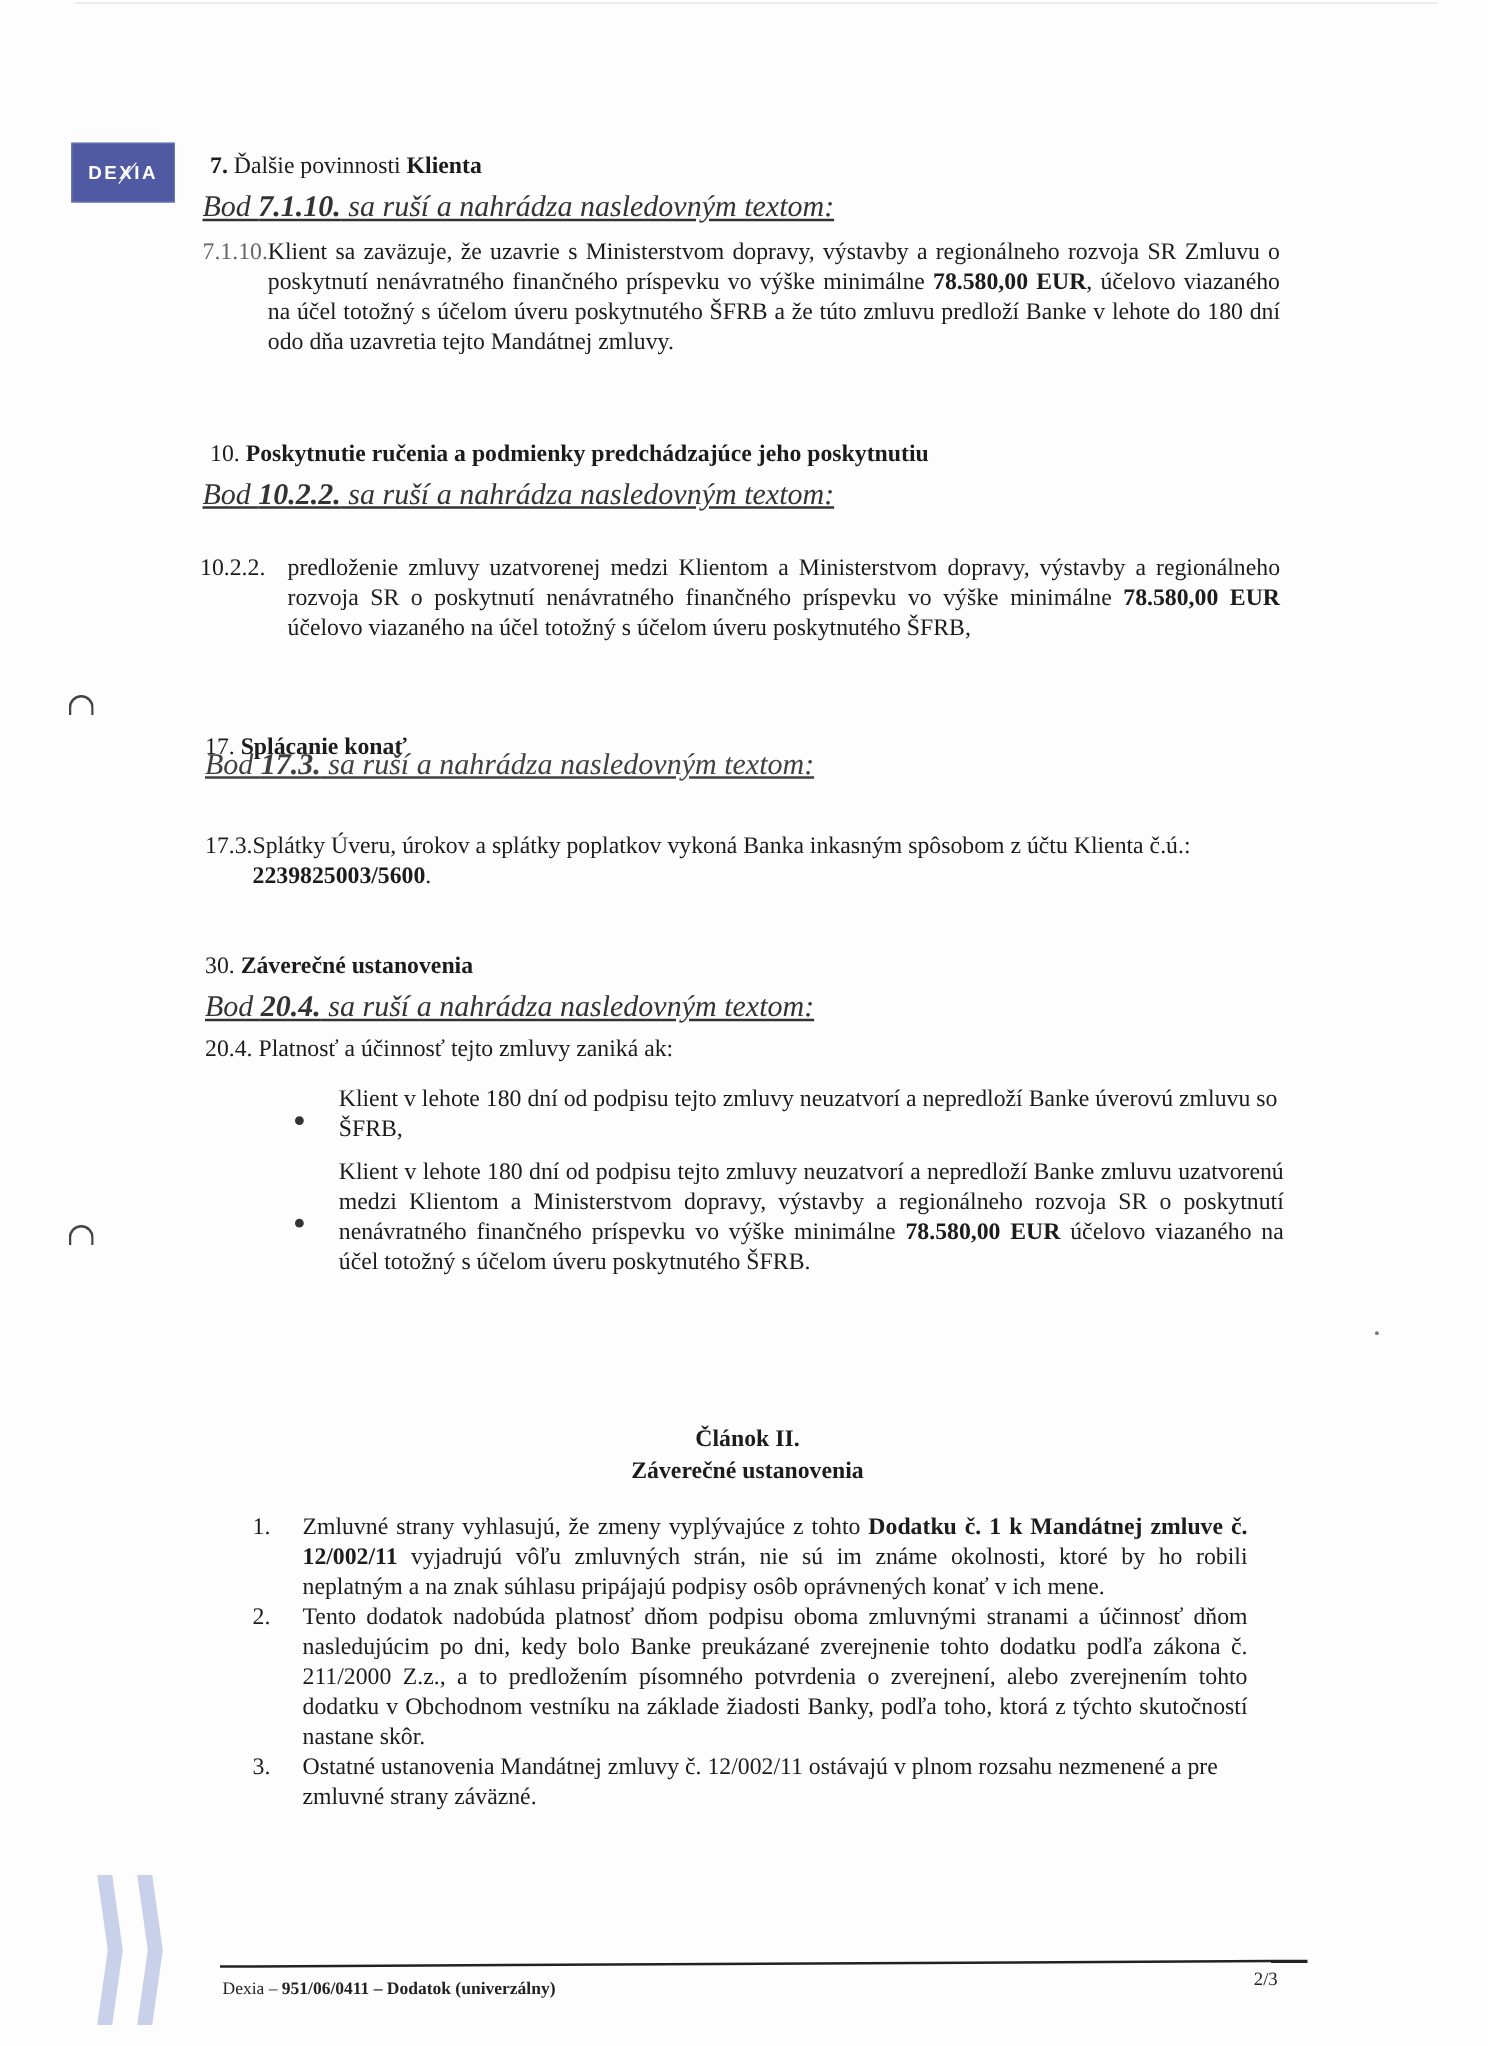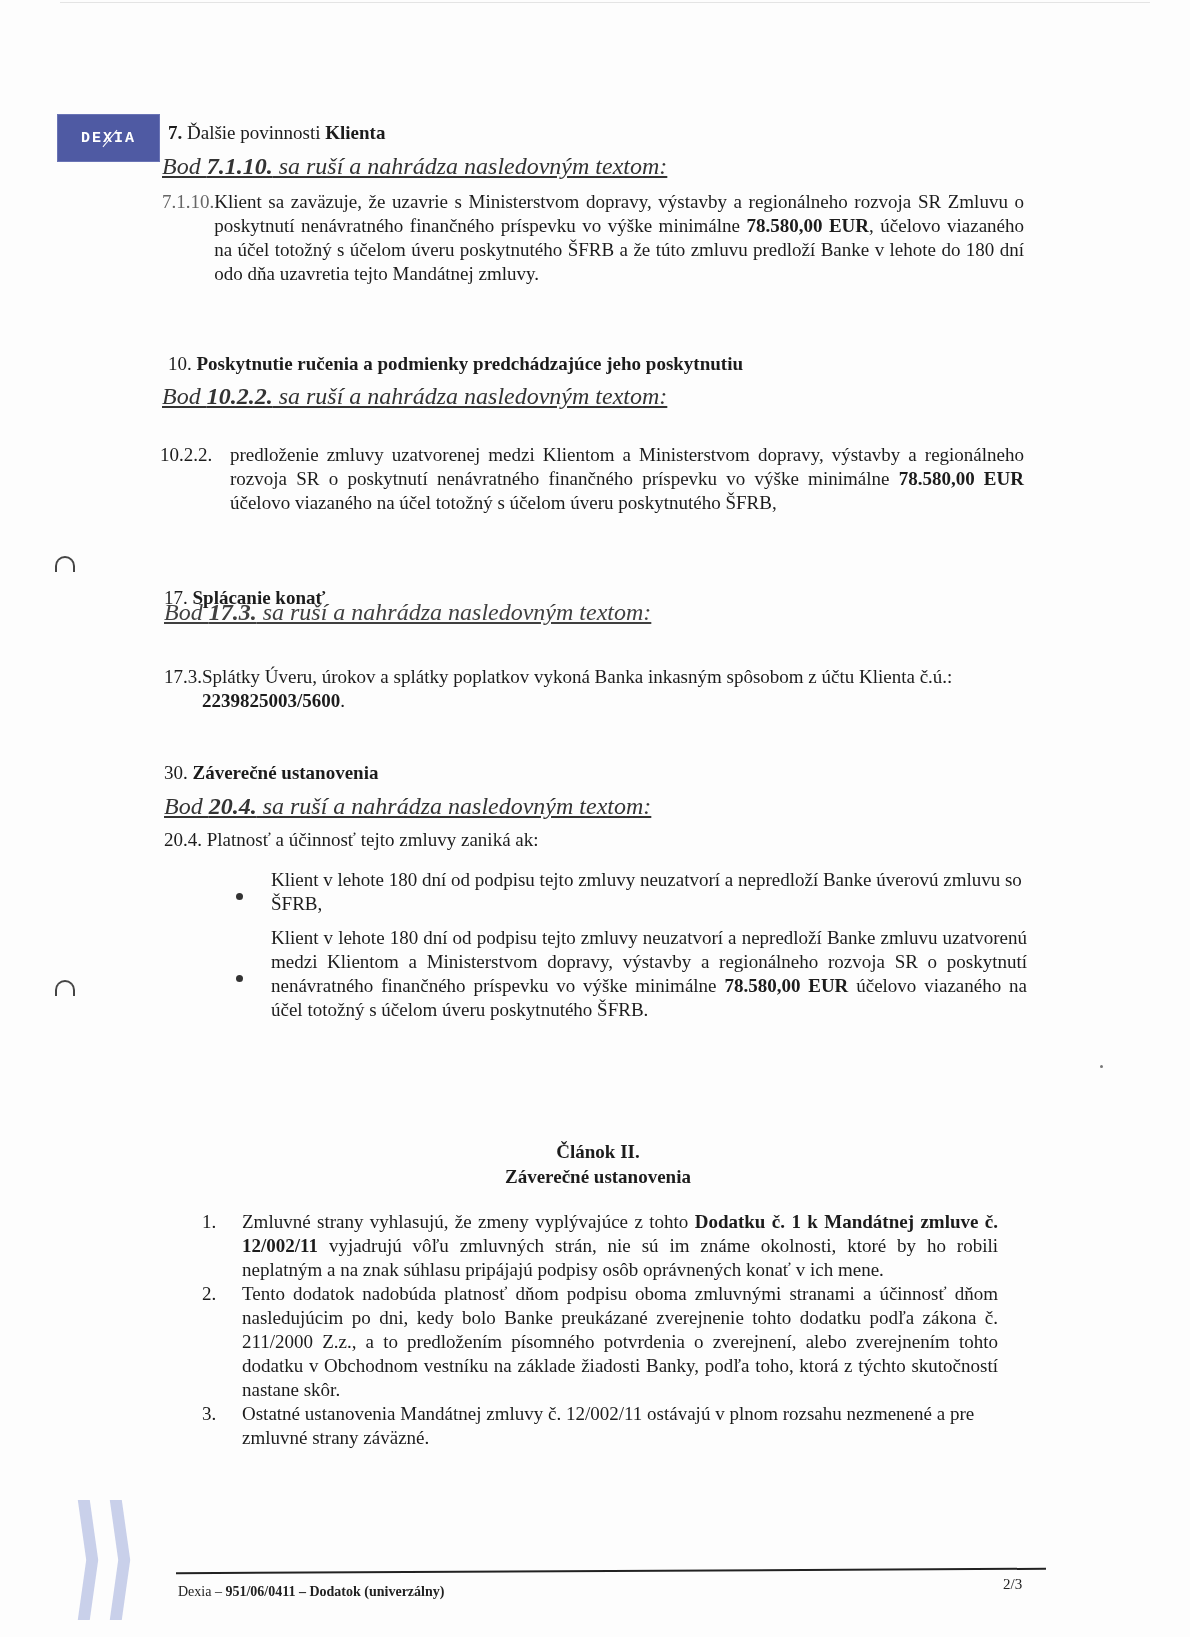--- a/index.html
+++ b/index.html
@@ -4,23 +4,23 @@
 <style>
   html, body { margin: 0; padding: 0; }
   body {
     width: 1190px; height: 1637px; position: relative; overflow: hidden;
     background: #fdfdfd;
     font-family: "Liberation Serif", "DejaVu Serif", serif;
     color: #1c1c1c;
   }
   .top-rule { position: absolute; left: 60px; top: 2px; width: 1090px; height: 1px; background: #e4e4e4; }
   .logo {
-    position: absolute; left: 57px; top: 114px; width: 103px; height: 48px;
+    position: absolute; left: 57px; top: 114px; width: 83px; height: 48px;
     background: #4f5aa3; color: #fff; display: flex; align-items: center; justify-content: center;
-    font-family: Liberation Mono, monospace; font-weight: bold; font-size: 15px; letter-spacing: 2px;
+    font-family: Liberation Sans, sans-serif; font-weight: bold; font-size: 15px; letter-spacing: 2px;
     box-shadow: inset 0 0 0 1px #6a74b5;
   }
   .logo .slash { position: relative; display: inline-block; }
   .logo .slash::after {
     content: ""; position: absolute; left: -4px; top: 8px; width: 22px; height: 1px;
     background: #fff; transform: rotate(-50deg);
   }
   .content { position: absolute; left: 168px; top: 0; width: 860px; font-size: 19px; line-height: 24px; }
   .abs { position: absolute; }
   .h { font-weight: bold; font-size: 19px; }

